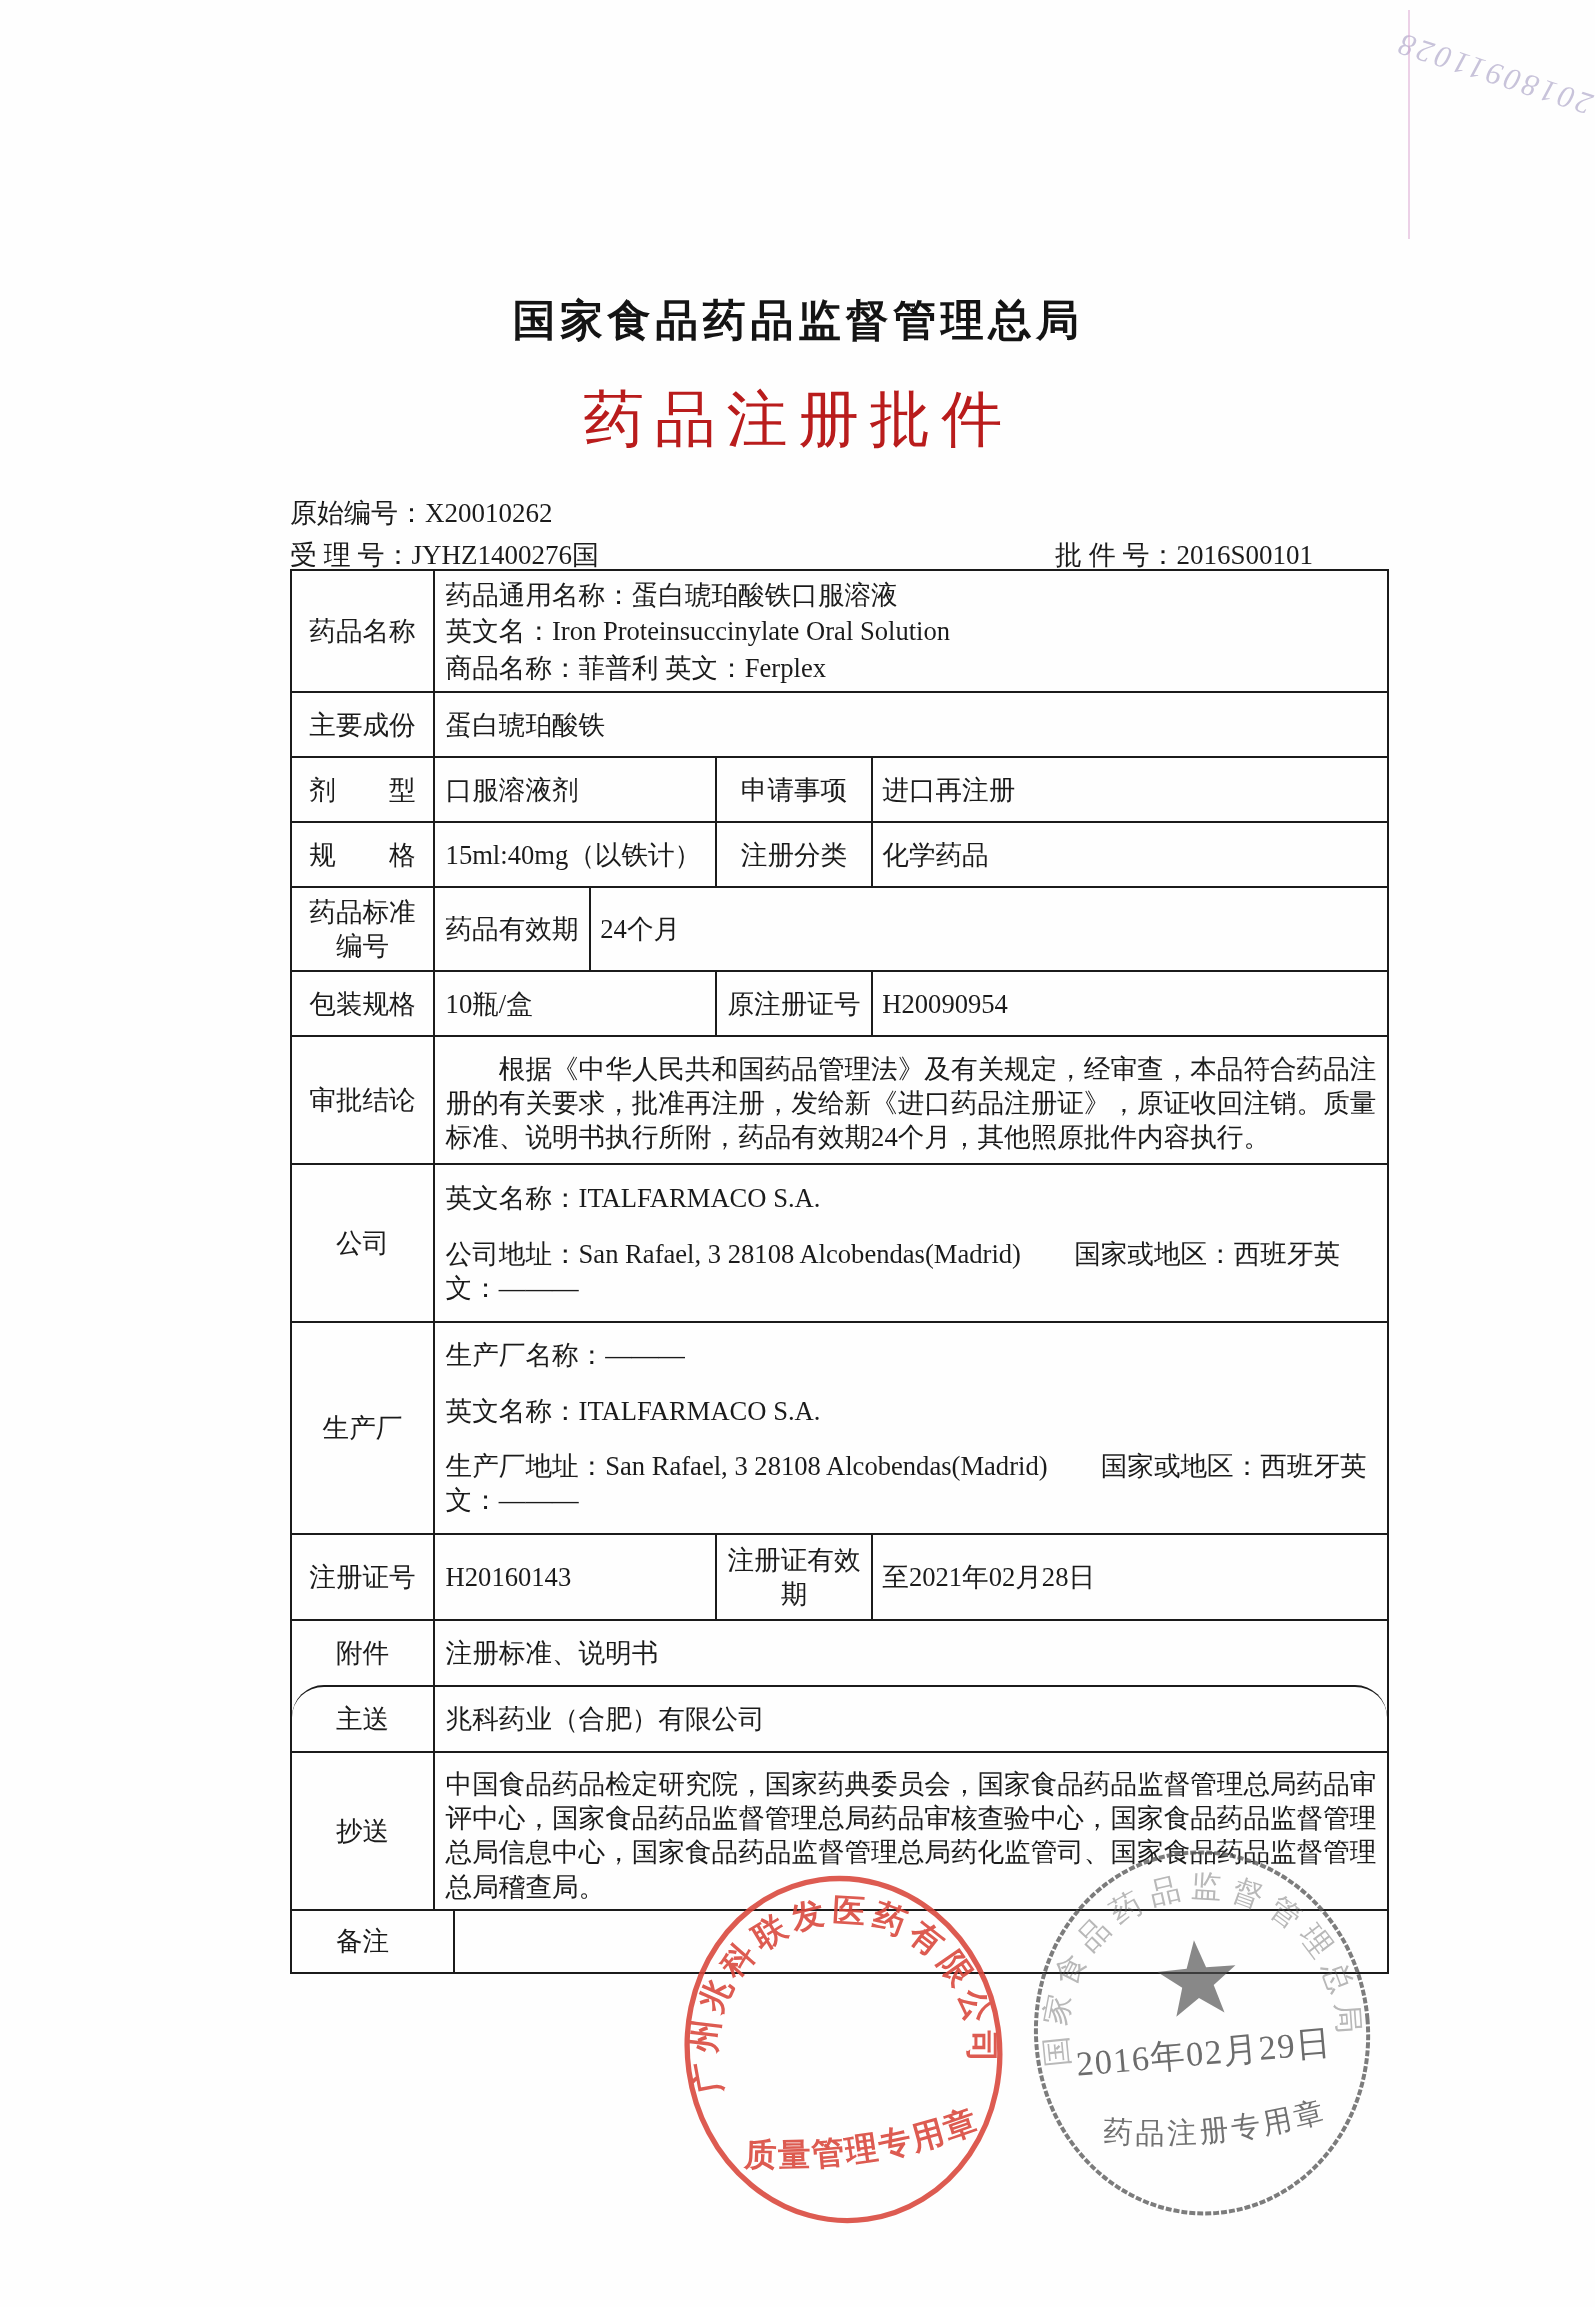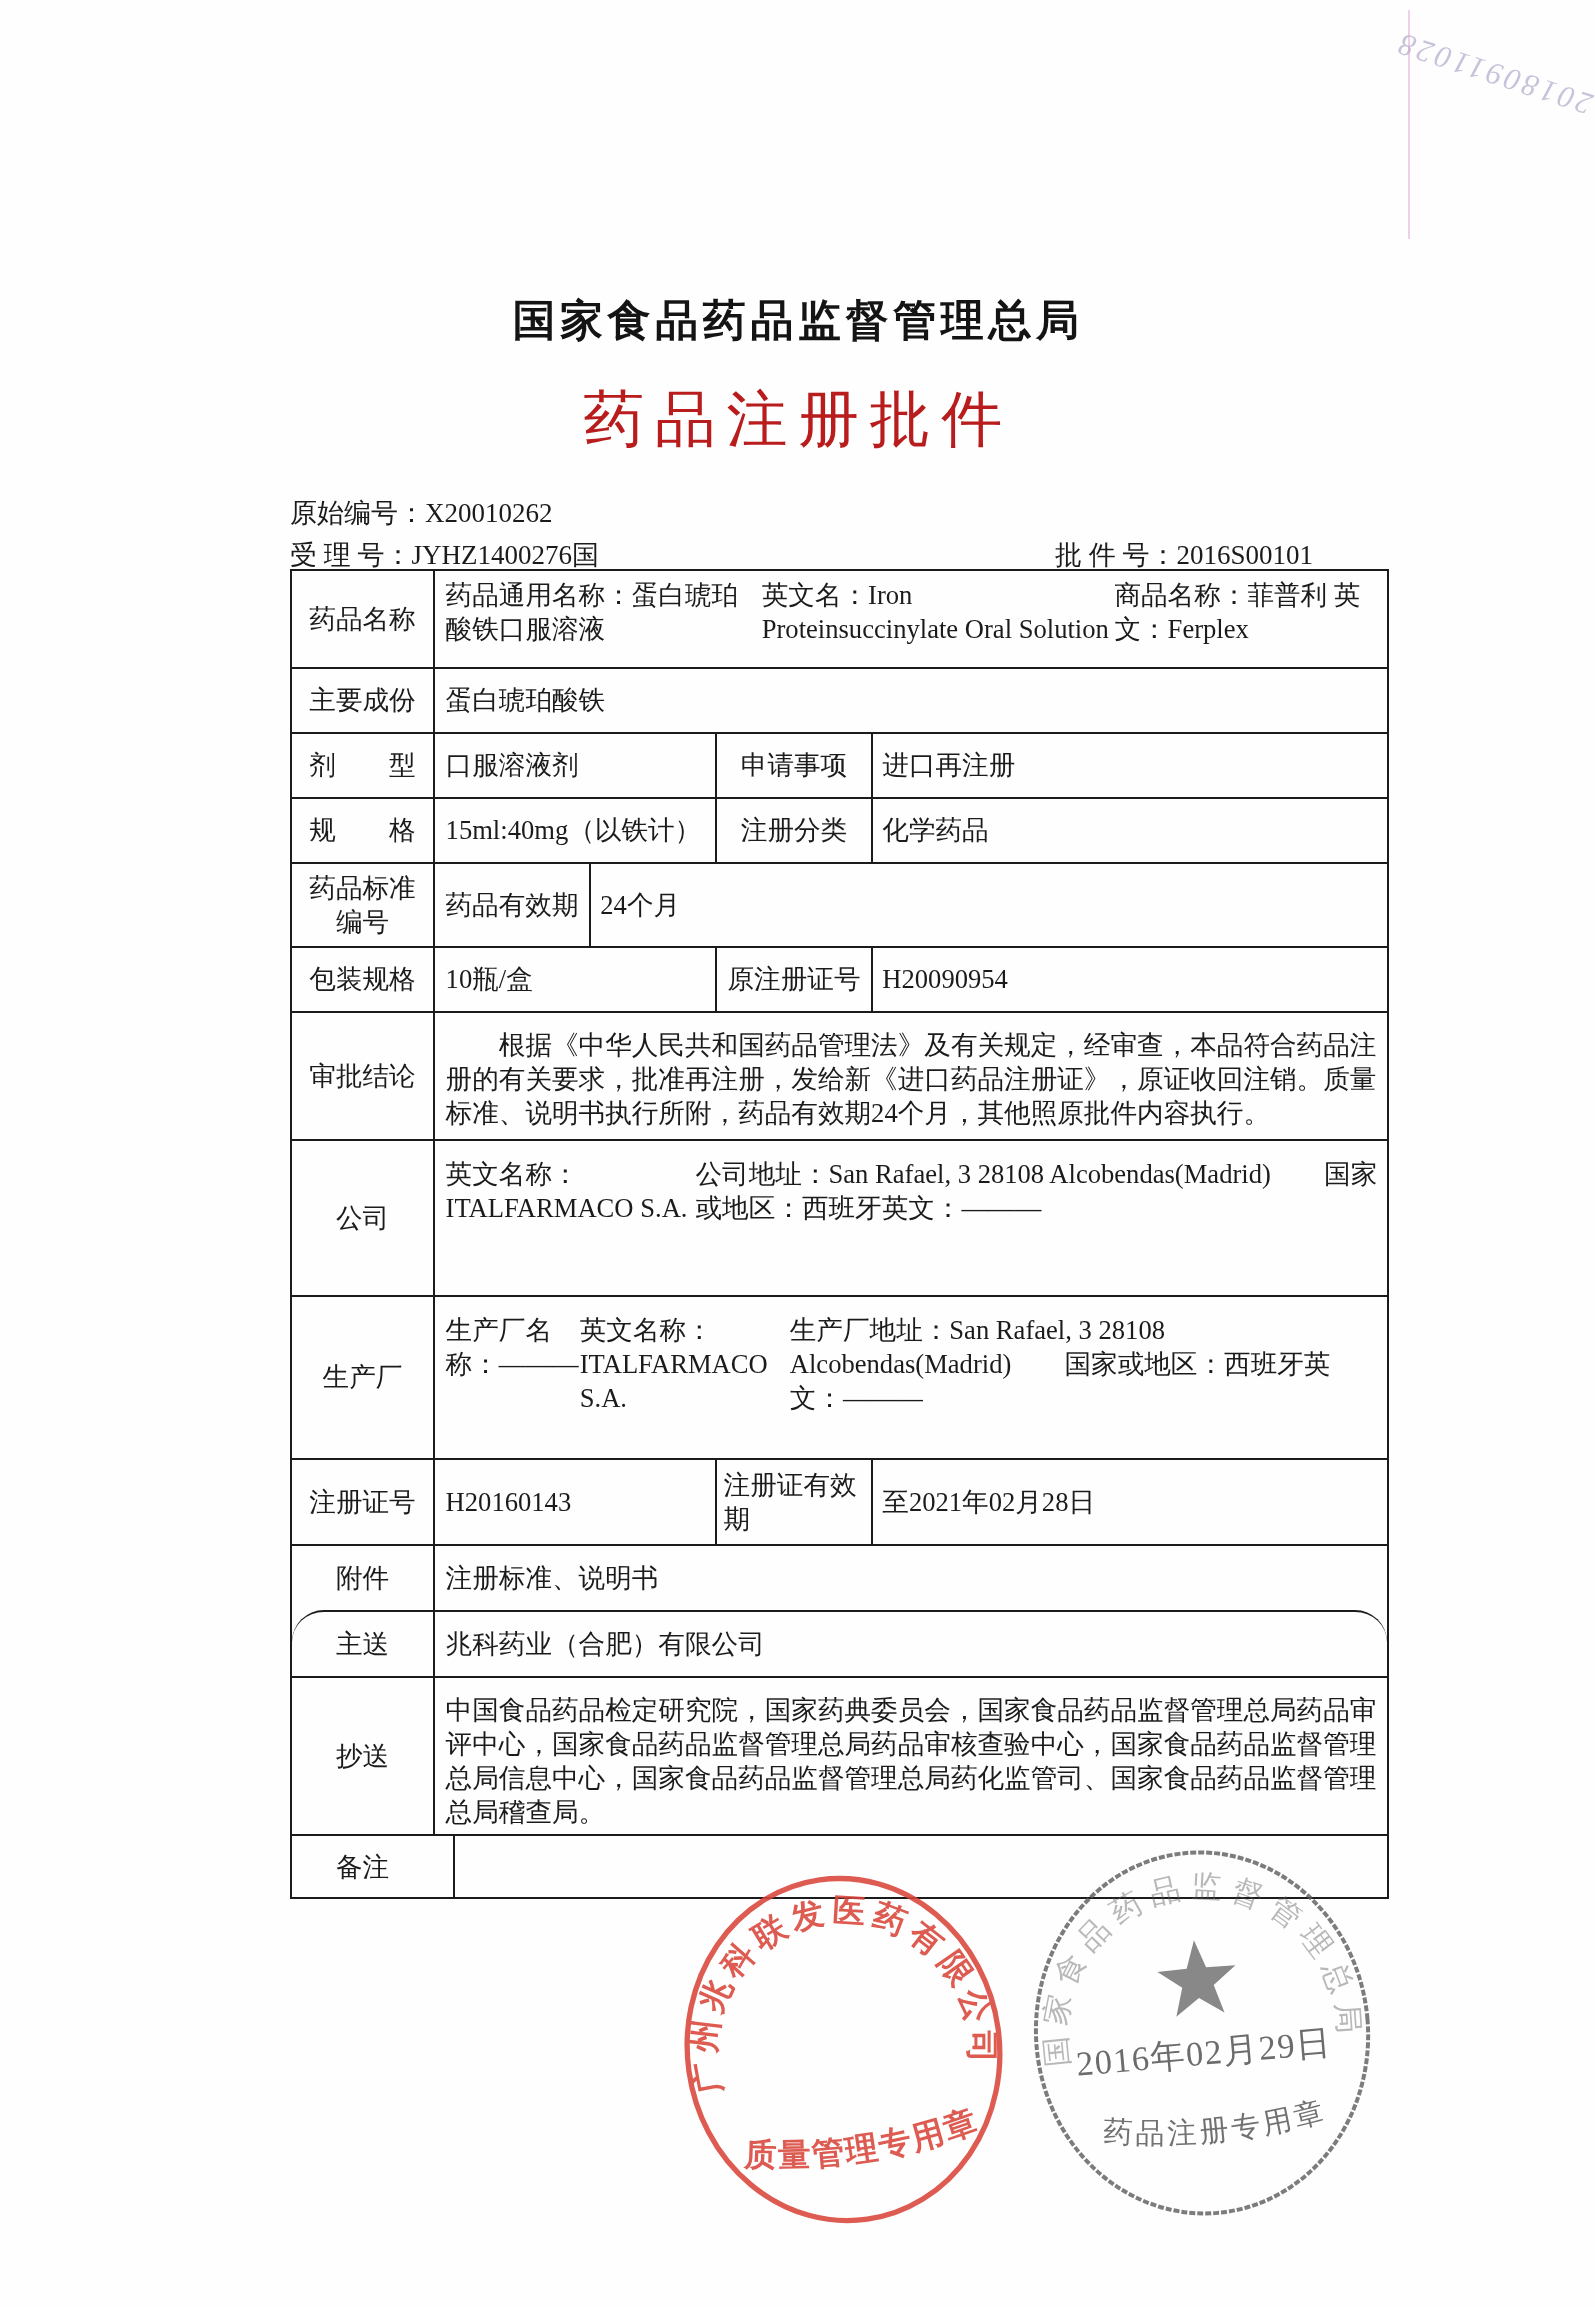--- a/index.html
+++ b/index.html
@@ -57,23 +57,23 @@
   .cell{box-sizing:border-box;display:flex;}
   .cell + .cell{border-left:2px solid #1b1b1b;}
   .lbl{
     width:141px;flex:0 0 141px;
     align-items:center;justify-content:center;
     text-align:center;padding:4px 10px;
   }
   .val{flex:1 1 auto;align-items:center;padding:5.3px 6.6px 5.3px 10.6px;}
   .val-top{align-items:flex-start;}
   .val1{width:282px;flex:0 0 282px;}
-  .lbl2{width:156px;flex:0 0 156px;align-items:center;justify-content:center;text-align:left;padding:4px 6.6px;}
+  .lbl2{width:156px;flex:0 0 156px;align-items:center;justify-content:center;text-align:center;padding:4px 6.6px;}
   .val2{flex:1 1 auto;align-items:center;padding:5.3px 6.6px 5.3px 9.3px;}
-  .stack{display:flex;flex-direction:row;justify-content:center;}
+  .stack{display:flex;flex-direction:column;justify-content:center;}
   .stack > div{margin:1.3px 0;}
   .stack-loose > div{margin:10.6px 0;}
   .conclusion{text-indent:2em;}
   
   .r1{min-height:96px;}
   .r2{min-height:65px;}
   .r3{min-height:65px;}
   .r4{min-height:65px;}
   .r5{min-height:84px;}
   .r6{min-height:65px;}

